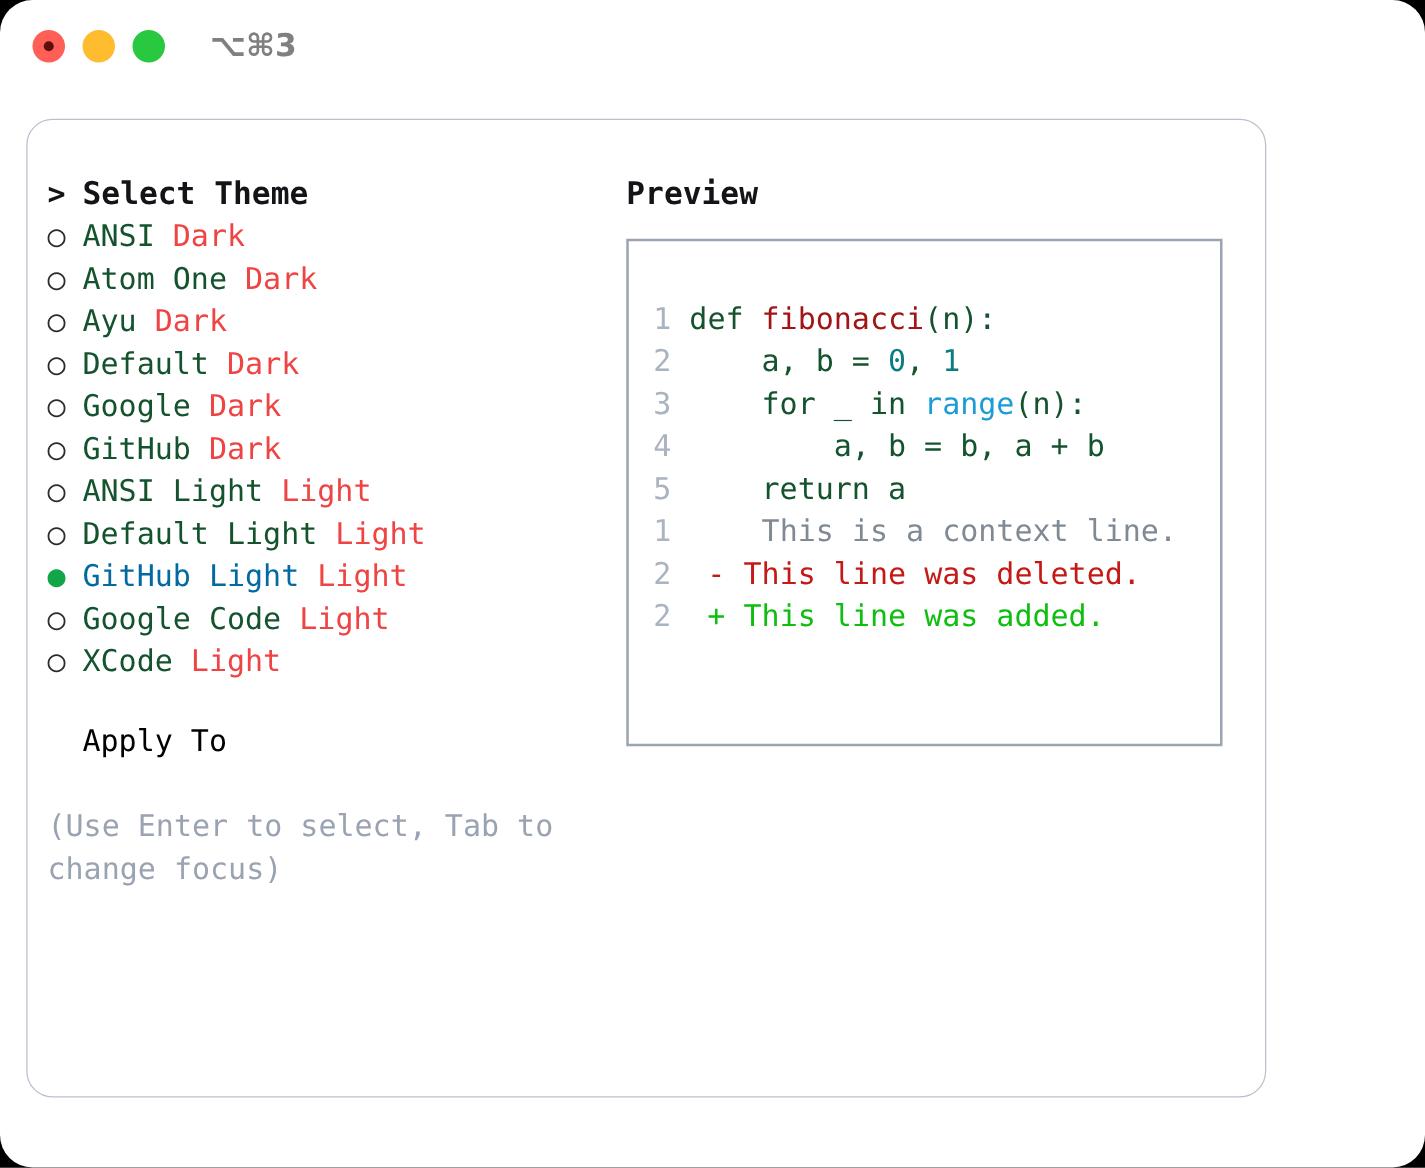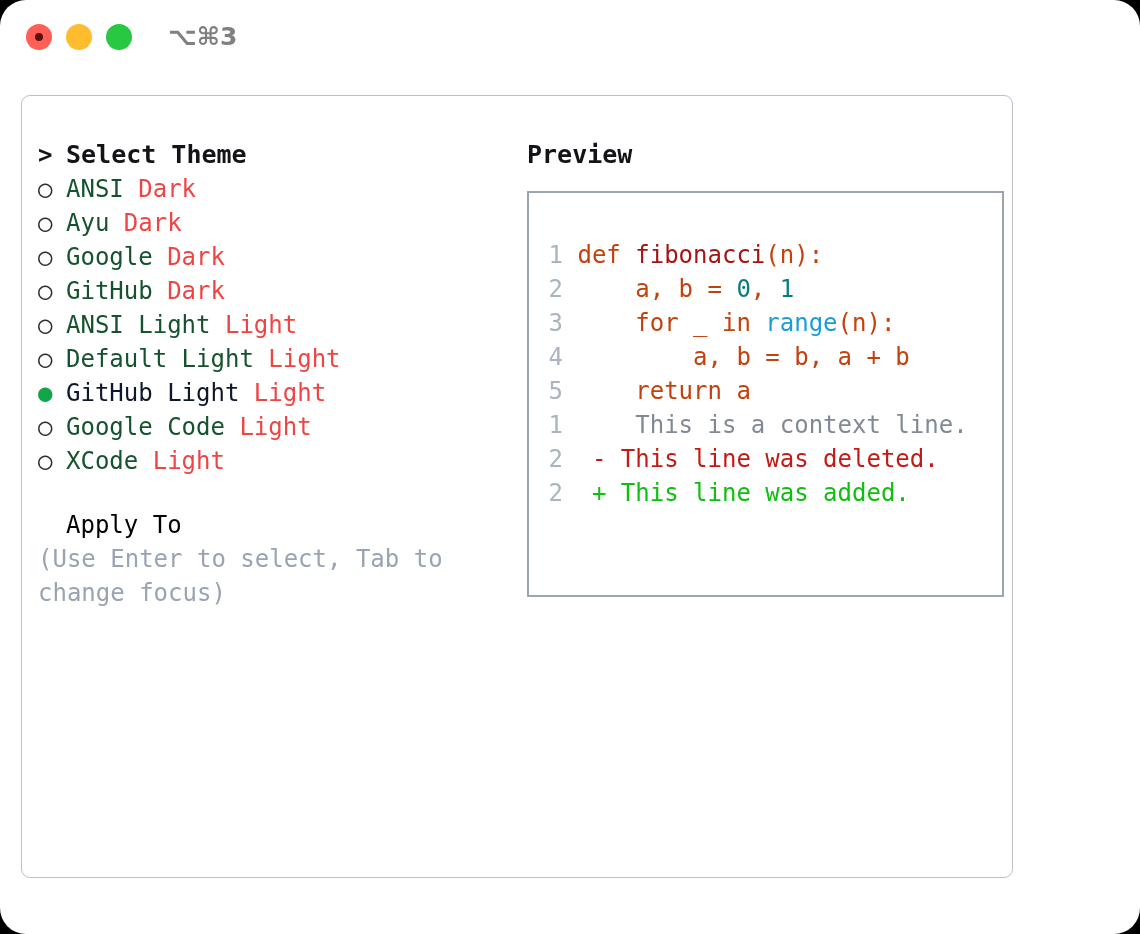--- a/index.html
+++ b/index.html
@@ -55,21 +55,21 @@
     font-family: "DejaVu Sans", "Liberation Sans", sans-serif;
   }
   
   #main-panel {
     position: absolute;
     left: 21px;
     top: 95px;
     width: 992px;
     height: 783px;
     border: 1.6px solid #b9c0cc;
-    border-radius: 9px;
+    border-radius: 21px;
     box-sizing: border-box;
     background: #ffffff;
   }
   
   #theme-column {
     position: absolute;
     left: 16px;
     top: 42px;
     width: 460px;
   }
@@ -87,37 +87,38 @@
     vertical-align: top;
   }
   .bullet-col.selected { color: #12a648; }
   .section-head {
     font-weight: bold;
     color: #141418;
     font-size: 25px;
   }
   .section-head .bullet-col { font-weight: bold; color: #141418; }
   .item-label { color: #14532d; }
-  .item-label.selected { color: #0f172a; }
+  .item-label.selected { color: #0369a1; }
   .item-suffix { color: #ef4444; }
   #apply-to-head {
     margin-top: 30px;
   }
   #apply-to-head .bullet-col { color: transparent; }
   #hint-text {
+    margin-top: 34px;
     font-size: 24px;
     line-height: 34px;
     color: #9aa3b2;
     width: 410px;
     white-space: normal;
   }
   
   #preview-column {
     position: absolute;
-    left: 505px;
+    left: 479px;
     top: 42px;
     width: 500px;
   }
   #preview-title {
     font-size: 25px;
     font-weight: bold;
     color: #141418;
     line-height: 34px;
   }
   #preview-box {
@@ -136,21 +137,21 @@
     font-size: 24px;
     line-height: 34px;
     white-space: pre;
   }
   .ln {
     display: inline-block;
     width: 22px;
     text-align: right;
     color: #aab4c0;
   }
-  .code-text { color: #c2410c; }
+  .code-text { color: #14532d; }
   .tok-fn { color: #a31515; }
   .tok-num { color: #0b7d80; }
   .tok-builtin { color: #1c9cd4; }
   #diff-block {
     position: absolute;
     left: 12px;
     top: 215px;
     font-size: 24px;
     line-height: 34px;
     white-space: pre;
@@ -176,21 +177,23 @@
   <div id="main-panel">
 
     <div id="theme-column">
 
       <div class="row section-head">
         <span class="bullet-col">&gt;</span><span>Select Theme</span>
       </div>
 
       <div id="theme-list">
           <div class="row"><span class="bullet-col">○</span><span class="item-label">ANSI</span><span class="item-suffix"> Dark</span></div>
+          <div class="row"><span class="bullet-col">○</span><span class="item-label">Atom One</span><span class="item-suffix"> Dark</span></div>
           <div class="row"><span class="bullet-col">○</span><span class="item-label">Ayu</span><span class="item-suffix"> Dark</span></div>
+          <div class="row"><span class="bullet-col">○</span><span class="item-label">Default</span><span class="item-suffix"> Dark</span></div>
           <div class="row"><span class="bullet-col">○</span><span class="item-label">Google</span><span class="item-suffix"> Dark</span></div>
           <div class="row"><span class="bullet-col">○</span><span class="item-label">GitHub</span><span class="item-suffix"> Dark</span></div>
           <div class="row"><span class="bullet-col">○</span><span class="item-label">ANSI Light</span><span class="item-suffix"> Light</span></div>
           <div class="row"><span class="bullet-col">○</span><span class="item-label">Default Light</span><span class="item-suffix"> Light</span></div>
           <div class="row"><span class="bullet-col selected">●</span><span class="item-label selected">GitHub Light</span><span class="item-suffix"> Light</span></div>
           <div class="row"><span class="bullet-col">○</span><span class="item-label">Google Code</span><span class="item-suffix"> Light</span></div>
           <div class="row"><span class="bullet-col">○</span><span class="item-label">XCode</span><span class="item-suffix"> Light</span></div>
         </div>
 
       <div class="row" id="apply-to-head">

